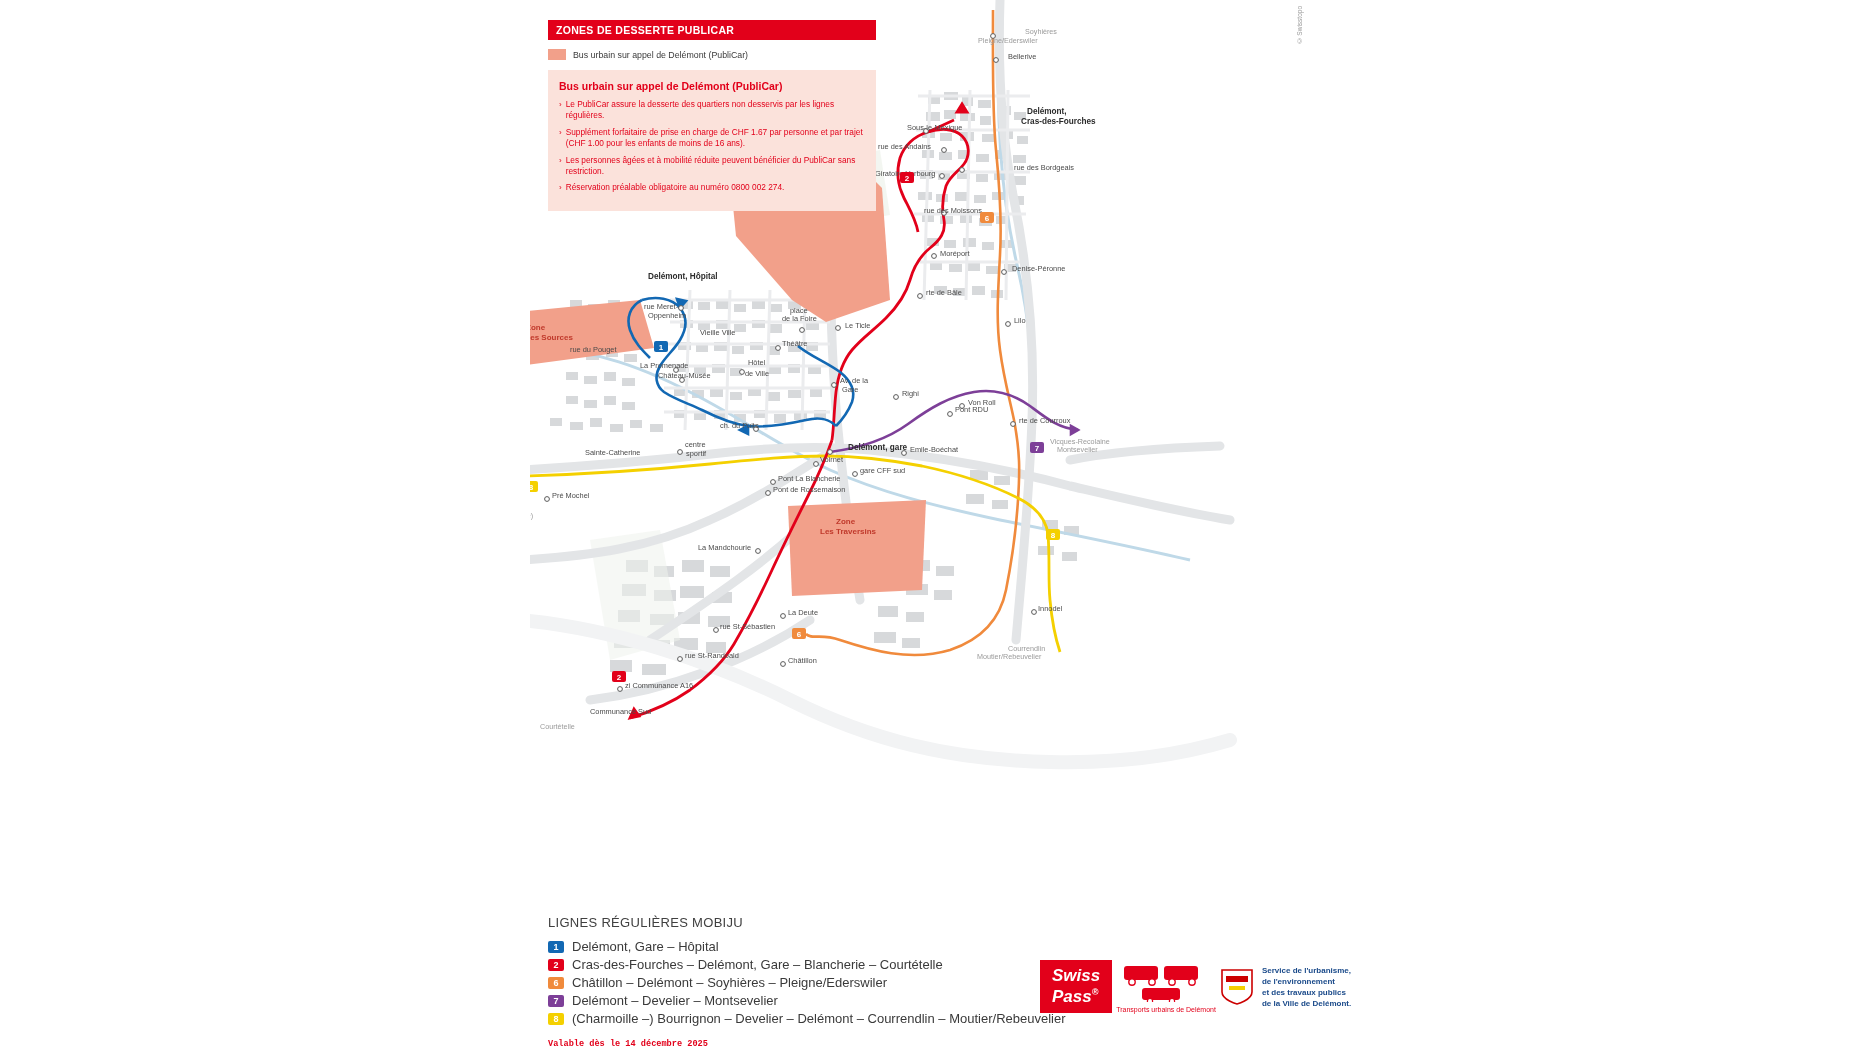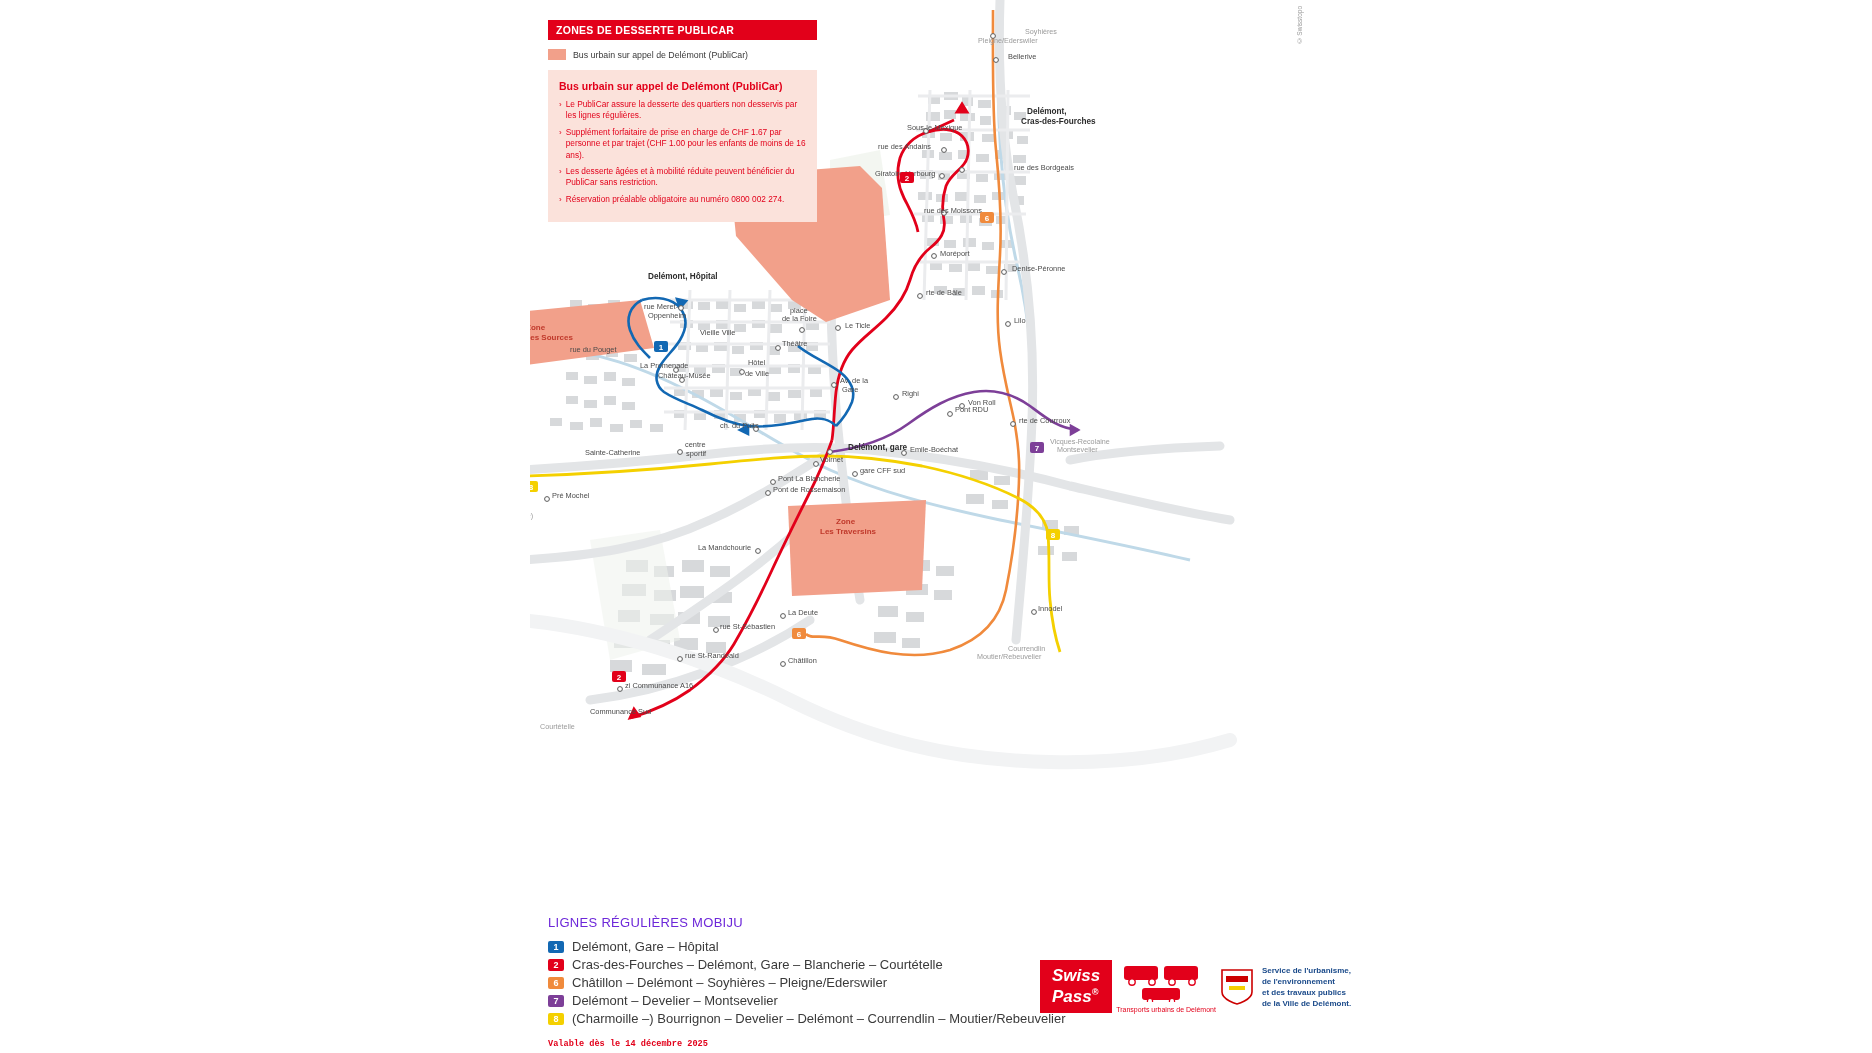--- a/index.html
+++ b/index.html
@@ -4,34 +4,34 @@
 <style>
   html,body{margin:0;padding:0;background:#ffffff;}
   body{width:1872px;height:1053px;overflow:hidden;font-family:"Liberation Sans",sans-serif;color:#3a3a3a;}
   #page{position:relative;width:1872px;height:1053px;background:#ffffff;}
 
   
   #map{position:absolute;left:530px;top:0;width:810px;height:910px;overflow:hidden;background:#ffffff;}
   #map svg{display:block;}
 
   
-  #legend-box{position:absolute;left:548px;top:20px;width:269px;}
+  #legend-box{position:absolute;left:548px;top:20px;width:328px;}
   .legend-title{background:#e2001a;color:#fff;font-size:10.5px;font-weight:bold;letter-spacing:.3px;padding:4px 8px;}
   .legend-swatch-row{display:flex;align-items:center;gap:7px;margin-top:9px;}
   .legend-swatch{width:18px;height:11px;background:#f2a08a;}
   .legend-swatch-label{font-size:8.8px;color:#3a3a3a;}
   .publicar-panel{margin-top:10px;background:#fbe2db;padding:10px 11px 12px 11px;}
   .publicar-head{color:#e2001a;font-size:10.5px;font-weight:bold;margin-bottom:7px;}
   .publicar-item{display:flex;gap:4px;font-size:8.3px;line-height:11.4px;color:#e2001a;margin-bottom:5px;}
   .publicar-item .chev{color:#e2001a;font-size:8px;line-height:11.4px;}
   .publicar-item .txt{flex:1;}
 
   
   #bottom{position:absolute;left:548px;top:915px;width:1240px;}
-  .bottom-title{font-size:13px;color:#6d28d9;letter-spacing:.3px;margin-bottom:9px;}
+  .bottom-title{font-size:13px;color:#404040;letter-spacing:.3px;margin-bottom:9px;}
   .line-row{display:flex;align-items:center;gap:8px;margin-bottom:3px;}
   .line-badge{width:16px;height:12px;border-radius:2px;color:#fff;font-size:9px;font-weight:bold;
               display:flex;align-items:center;justify-content:center;}
   .line-text{font-size:13px;color:#3a3a3a;}
   #valid-wrap{position:absolute;left:548px;top:1039px;font-size:8.6px;font-weight:bold;color:#e2001a;font-family:Liberation Mono, monospace;}
 
   
   #logos{position:absolute;left:1040px;top:960px;display:flex;align-items:center;gap:4px;}
   .swisspass{background:#e2001a;color:#fff;font-style:italic;font-weight:bold;font-size:17px;
              padding:8px 12px;line-height:16px;}
@@ -460,21 +460,21 @@
       <div class="publicar-item">
         <span class="chev">›</span>
         <span class="txt">Le PubliCar assure la desserte des quartiers non desservis par les lignes régulières.</span>
       </div>
       <div class="publicar-item">
         <span class="chev">›</span>
         <span class="txt">Supplément forfaitaire de prise en charge de CHF 1.67 par personne et par trajet (CHF 1.00 pour les enfants de moins de 16 ans).</span>
       </div>
       <div class="publicar-item">
         <span class="chev">›</span>
-        <span class="txt">Les desserte âgées et à mobilité réduite peuvent bénéficier du PubliCar sans restriction.</span>
+        <span class="txt">Les personnes âgées et à mobilité réduite peuvent bénéficier du PubliCar sans restriction.</span>
       </div>
       <div class="publicar-item">
         <span class="chev">›</span>
         <span class="txt">Réservation préalable obligatoire au numéro 0800 002 274.</span>
       </div>
     </div>
   </div>
 
   <div id="bottom">
     <div class="bottom-title">LIGNES RÉGULIÈRES MOBIJU</div>

